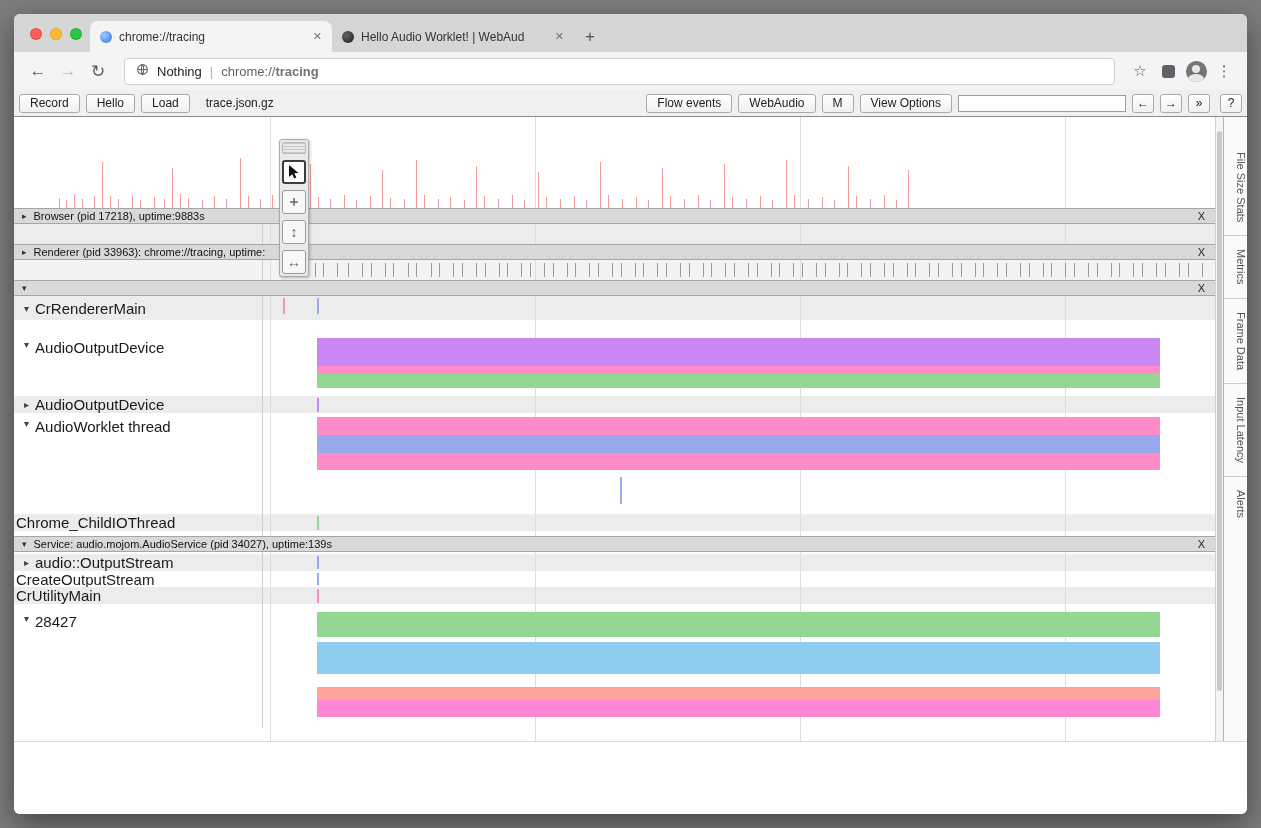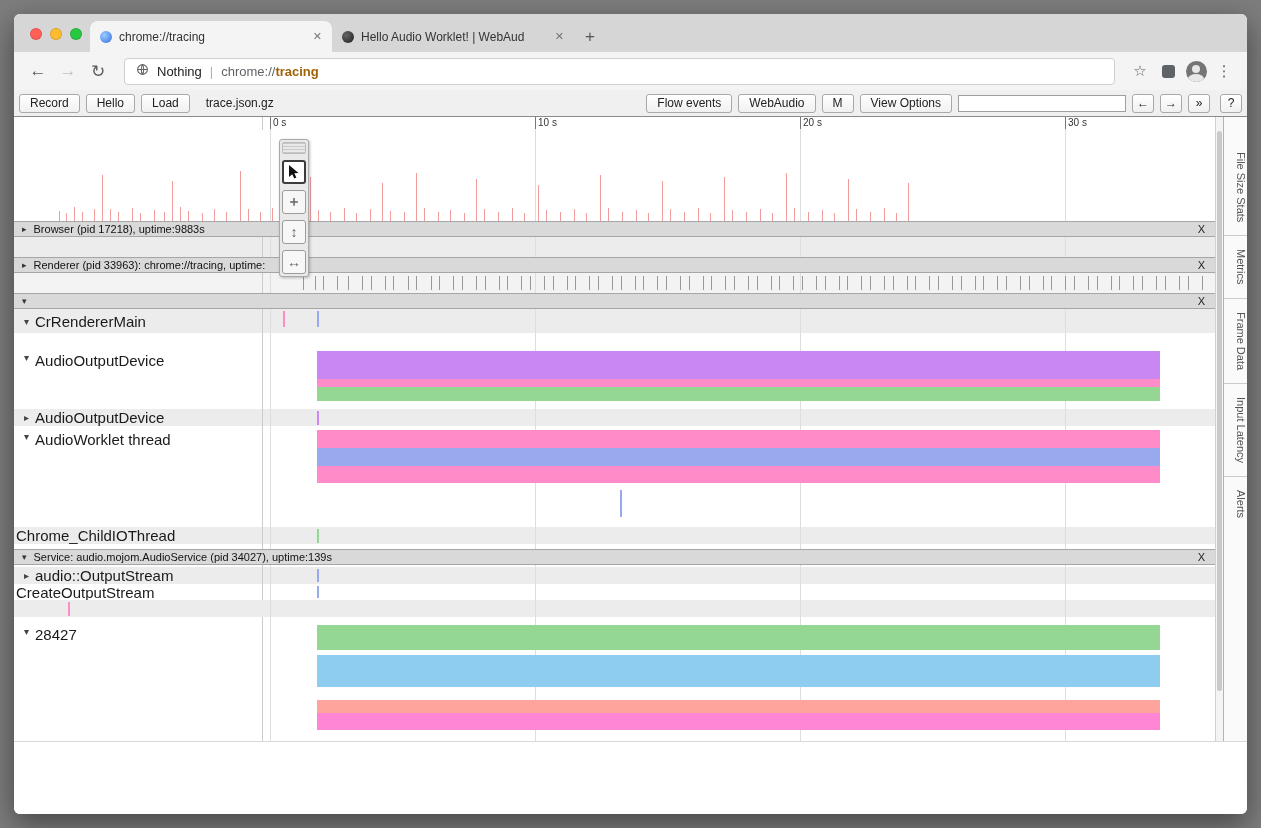--- a/index.html
+++ b/index.html
@@ -24,21 +24,21 @@
 
   
   .navbar{height:38px;background:#f4f4f4;display:flex;align-items:center;padding:0 10px;gap:2px;flex:none}
   .navbtn{width:28px;height:28px;display:flex;align-items:center;justify-content:center;font-size:17px;color:#5a5a5a;border-radius:50%}
   .navbtn.disabled{color:#bfbfbf}
   .urlbar{flex:1;height:27px;background:#fff;border:1px solid #cfcfcf;border-radius:4px;margin:0 10px;
           display:flex;align-items:center;padding:0 11px;gap:8px;font-size:13px}
   .sitename{color:#202124}
   .urlsep{color:#b0b0b0}
   .scheme{color:#5f6368}
-  .host{color:#a16207;font-weight:bold}
+  .host{color:#737373;font-weight:bold}
   .actionbtn{width:26px;height:26px;display:flex;align-items:center;justify-content:center;color:#5f6368;font-size:15px}
   .ext-icon{width:13px;height:13px;background:#5f6368;border-radius:3px}
   .avatar{width:21px;height:21px;border-radius:50%;background:#757575;position:relative;overflow:hidden}
   .avatar .head{position:absolute;left:6.5px;top:4px;width:8px;height:8px;border-radius:50%;background:#e8e8e8}
   .avatar .body{position:absolute;left:2.5px;top:13px;width:16px;height:10px;border-radius:50%;background:#e8e8e8}
 
   
   .tracebar{height:27px;background:#f0f0f0;border-bottom:1px solid #8a8a8a;display:flex;align-items:center;padding:0 5px;gap:6px;flex:none}
   .tbtn{background:linear-gradient(#ffffff,#f0f0f0);border:1px solid #a9a9a9;border-radius:3px;font-size:12px;color:#222;
         padding:0 10px;height:19px;display:flex;align-items:center;justify-content:center}
@@ -174,33 +174,20 @@
   <div class="main">
     <div class="gridlayer" id="gridlines">
         <div class="gline" style="left: 7px;"></div>
         <div class="gline" style="left: 272px;"></div>
         <div class="gline" style="left: 537px;"></div>
         <div class="gline" style="left: 802px;"></div>
       </div>
 
     <div class="content">
 
-      <div class="row rh13">
-        <div class="lbl"></div>
-        <div class="trk" id="ruler">
-            <div class="rtick" style="left: 7px;"></div>
-            <div class="rlabel" style="left: 10px;">0 s</div>
-            <div class="rtick" style="left: 272px;"></div>
-            <div class="rlabel" style="left: 275px;">10 s</div>
-            <div class="rtick" style="left: 537px;"></div>
-            <div class="rlabel" style="left: 540px;">20 s</div>
-            <div class="rtick" style="left: 802px;"></div>
-            <div class="rlabel" style="left: 805px;">30 s</div>
-          </div>
-      </div>
 
       <div class="row rh91">
         <div class="trk" id="cpu-track">
             <div class="spike" style="left: 45px; height: 10px; background: rgb(240, 156, 156);"></div>
             <div class="spike" style="left: 52px; height: 8px; background: rgb(240, 156, 156);"></div>
             <div class="spike" style="left: 60px; height: 14px; background: rgb(240, 156, 156);"></div>
             <div class="spike" style="left: 68px; height: 9px; background: rgb(240, 156, 156);"></div>
             <div class="spike" style="left: 80px; height: 12px; background: rgb(240, 156, 156);"></div>
             <div class="spike" style="left: 88px; height: 46px; background: rgb(240, 156, 156);"></div>
             <div class="spike" style="left: 96px; height: 12px; background: rgb(240, 156, 156);"></div>
@@ -491,20 +478,23 @@
       <div class="row rh16">
         <div class="lbl flush">
           <span>CreateOutputStream</span>
         </div>
         <div class="trk">
             <div class="mark" style="left: 54px; height: 12px; width: 2px; background: rgb(152, 169, 238);"></div>
           </div>
       </div>
 
       <div class="row rh17 band">
+        <div class="lbl flush">
+          <span>CrUtilityMain</span>
+        </div>
         <div class="trk">
             <div class="mark" style="left: 54px; height: 14px; width: 2px; background: rgb(255, 139, 200);"></div>
           </div>
       </div>
 
       <div class="row rh8">
         <div class="lbl"></div>
         <div class="trk"></div>
       </div>
 

